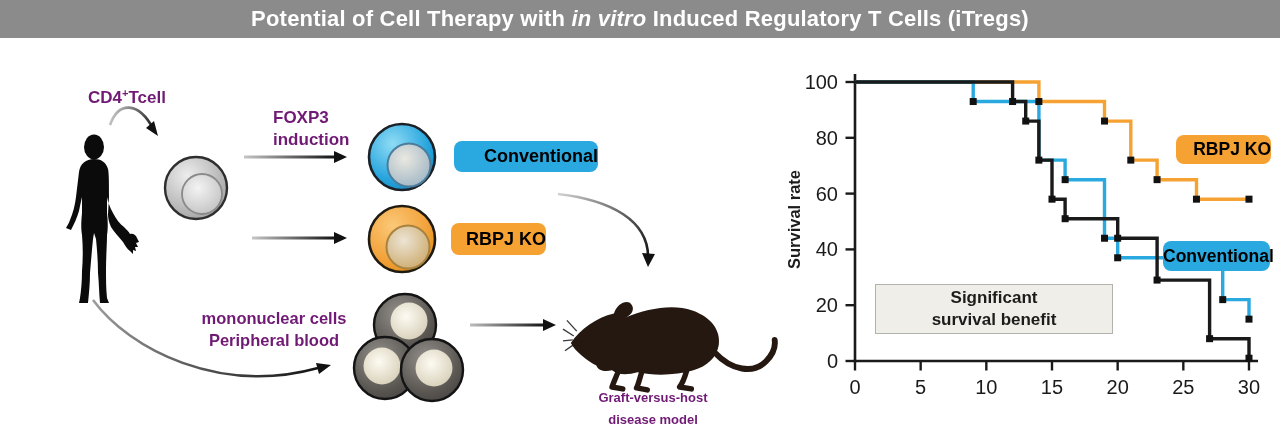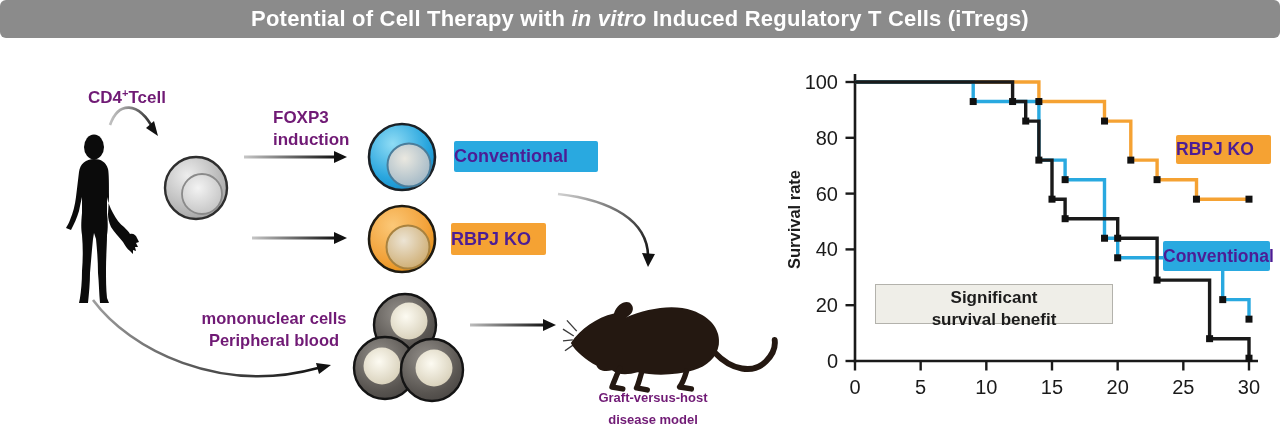--- a/index.html
+++ b/index.html
@@ -5,36 +5,36 @@
   html,body{margin:0;padding:0;background:#fff;}
   .canvas{position:relative;width:1280px;height:448px;background:#ffffff;overflow:hidden;
           font-family:"Liberation Sans",sans-serif;}
   .abs{position:absolute;}
   .title-bar{left:0;top:0;width:1280px;height:38px;line-height:38px;text-align:center;
              color:#ffffff;font-size:22px;font-weight:700;letter-spacing:.2px;}
   .title-bar em{font-style:italic;}
   .lbl{font-weight:700;color:#701a75;font-size:17px;line-height:21.5px;white-space:nowrap;}
   .lbl.center{text-align:center;}
   .lbl sup{font-size:11px;vertical-align:6px;}
-  .badge{border-radius:2px;color:#4c1d95;font-weight:700;text-align:left;white-space:nowrap;}
+  .badge{border-radius:8px;color:#000000;font-weight:700;text-align:right;white-space:nowrap;}
   .badge.diagram-badge{font-size:18px;}
   .badge.chart-badge{font-size:17.5px;}
   .sig-box{background:#efeee8;border:1.6px solid #b3b2ac;text-align:center;
            font-weight:700;color:#1c1c1c;font-size:17px;line-height:22px;padding-top:2px;box-sizing:border-box;}
   .ylab{transform:rotate(-90deg);transform-origin:center;white-space:nowrap;font-weight:700;
         font-size:16.5px;color:#1c1c1c;}
   svg{display:block;}
   svg text.tick{font-family:"Liberation Sans",sans-serif;font-size:20px;fill:#1a1a1a;}
 </style>
 </head>
 <body>
 
 <div class="canvas">
 
-  <div class="abs title-bar" style="background: rgb(139, 139, 139); border-radius: 6px;">
+  <div class="abs title-bar" style="background: rgb(139, 139, 139);">
     <span><span>Potential of Cell Therapy with </span><em>in vitro</em><span> Induced Regulatory T Cells (iTregs)</span></span>
   </div>
 
   <svg class="abs" style="left:0;top:38px;" width="780" height="410" viewBox="0 0 780 410">
     <defs>
       <radialGradient id="gGray" cx="36%" cy="30%" r="80%">
         <stop offset="0%" stop-color="#ededed"></stop>
           <stop offset="70%" stop-color="#b6b6b6"></stop>
           <stop offset="100%" stop-color="#a0a0a0"></stop>
       </radialGradient>
@@ -207,21 +207,21 @@
     <div>Peripheral blood</div>
   </div>
 
   <div class="abs lbl center" style="left:562px;top:387px;width:182px;font-size:13px;line-height:22px;">
     <div>Graft-versus-host</div>
     <div>disease model</div>
   </div>
 
   <div class="abs ylab" style="left:714px;top:210px;width:160px;text-align:center;">Survival rate</div>
 
-  <div class="abs sig-box" style="left:875px;top:284px;width:238px;height:40px;">
+  <div class="abs sig-box" style="left:875px;top:284px;width:238px;height:50px;">
     <div>Significant</div>
     <div>survival benefit</div>
   </div>
 
   <svg id="chart-svg" class="abs" style="left:780px;top:50px;" width="500" height="368" viewBox="0 0 500 368">
       <line x1="75" y1="24" x2="75" y2="312.3" stroke="#1a1a1a" stroke-width="2.6"></line>
       <line x1="73.7" y1="311" x2="478" y2="311" stroke="#1a1a1a" stroke-width="2.6"></line>
       <line x1="65.5" y1="311" x2="75" y2="311" stroke="#1a1a1a" stroke-width="2.4"></line>
       <text x="58" y="318" text-anchor="end" class="tick">0</text>
       <line x1="65.5" y1="255.2" x2="75" y2="255.2" stroke="#1a1a1a" stroke-width="2.4"></line>

